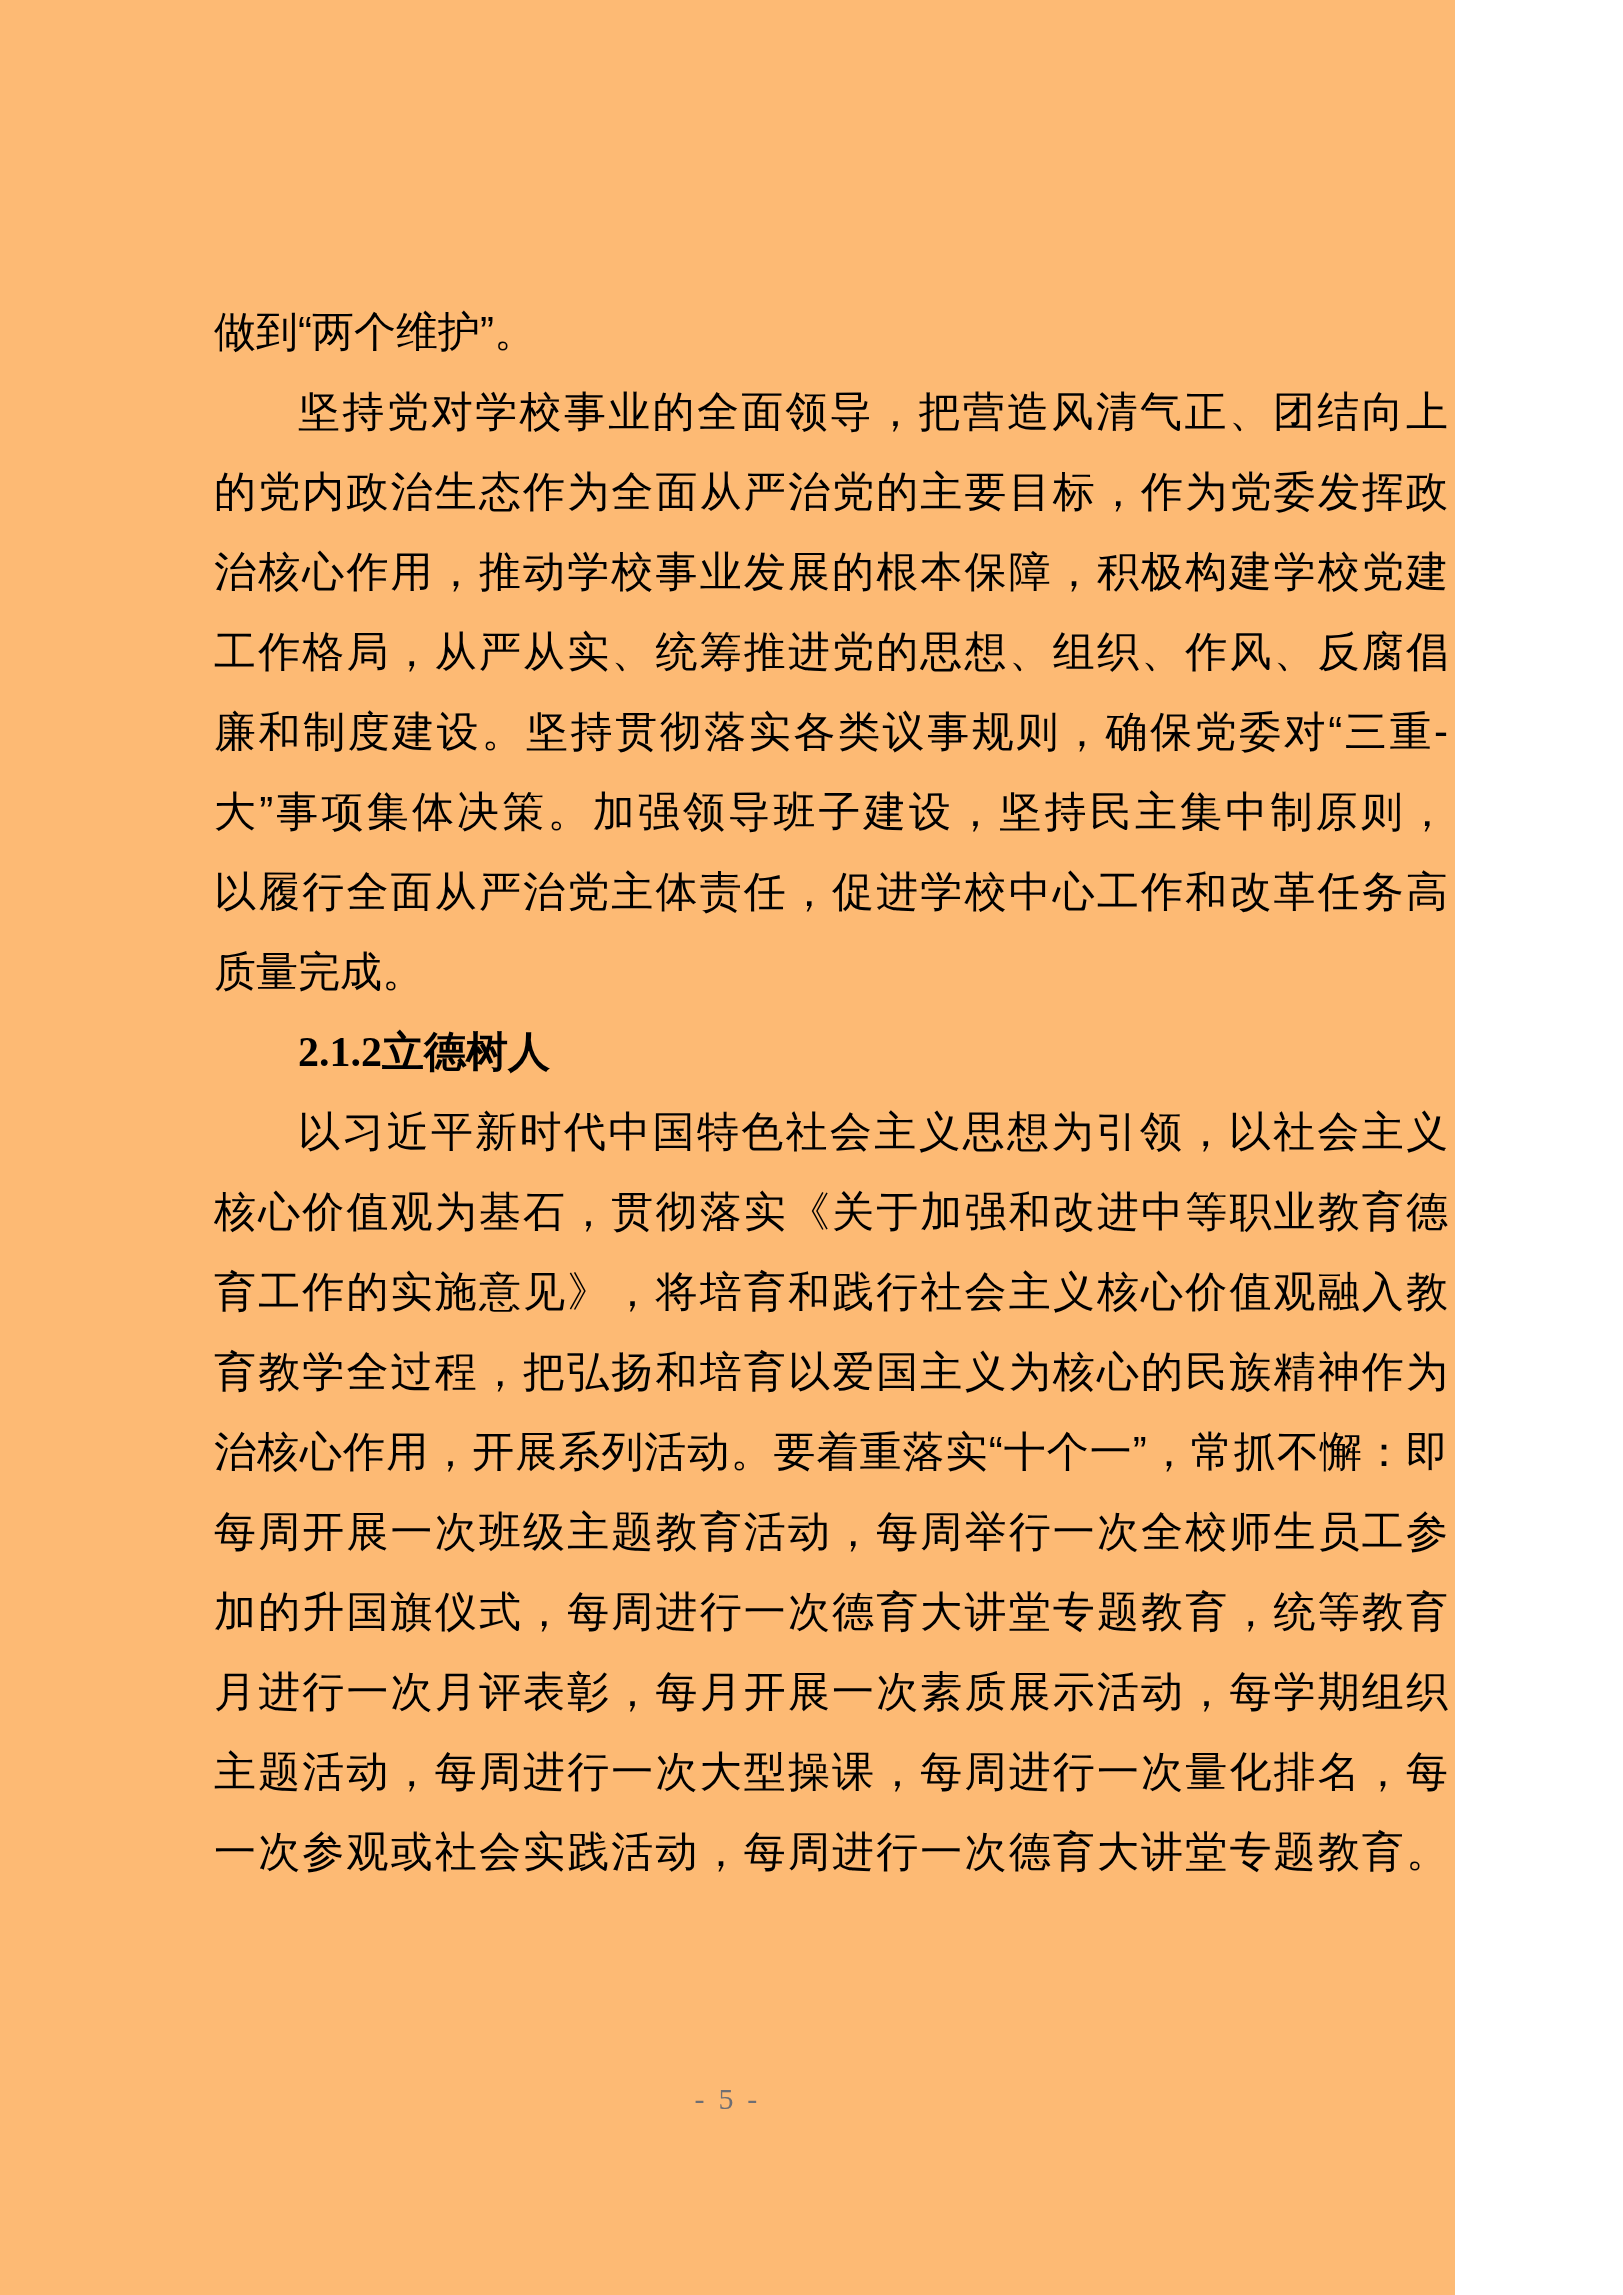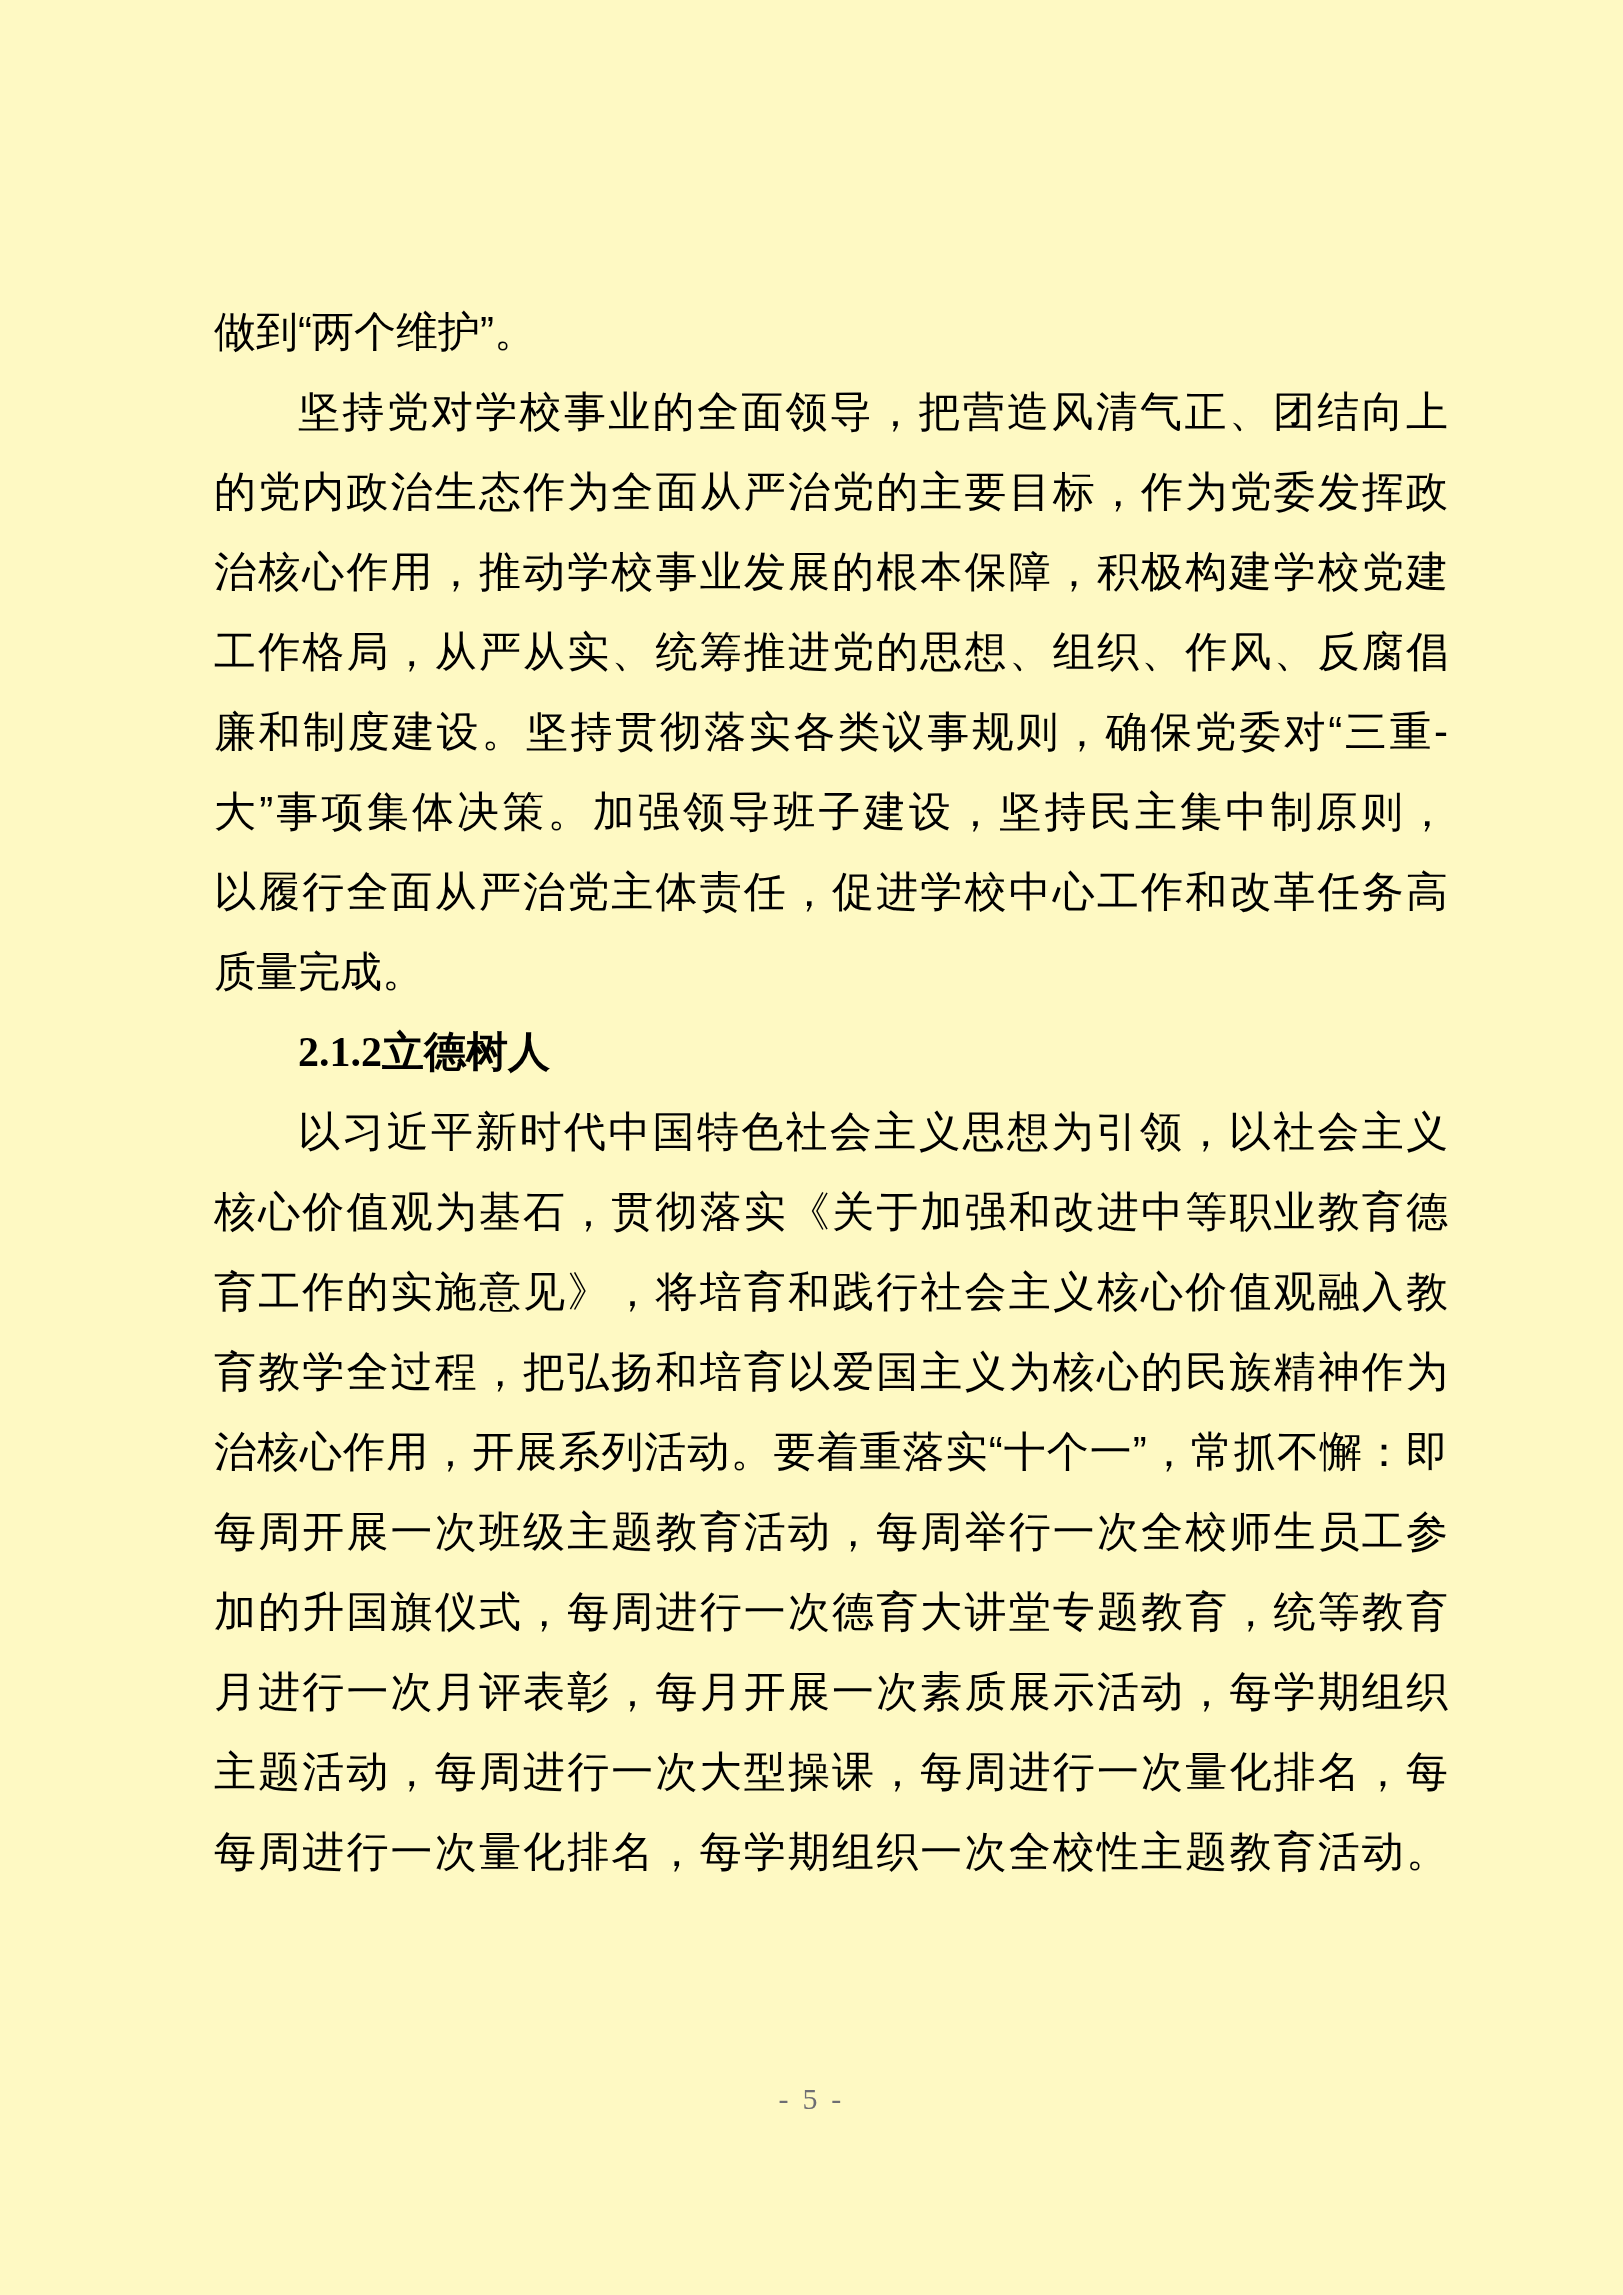--- a/index.html
+++ b/index.html
@@ -2,23 +2,23 @@
 <html style="font-size:8.7px"><head>
 <meta charset="utf-8">
 <style>
   html, body {
     margin: 0;
     padding: 0;
     background: #ffffff;
   }
   .page {
     position: relative;
-    width: 1623px;
+    width: 1455px;
     height: 2295px;
-    background: #fef9c3;
+    background: #fdba74;
     overflow: hidden;
     font-family: "Liberation Sans", "DejaVu Sans", sans-serif;
   }
   .text-block {
     position: absolute;
     left: 214px;
     top: 292px;
     width: 1234px;
   }
   .line {
@@ -81,20 +81,20 @@
 
     <div class="line fill indent">以习近平新时代中国特色社会主义思想为引领，以社会主义</div>
     <div class="line fill">核心价值观为基石，贯彻落实《关于加强和改进中等职业教育德</div>
     <div class="line fill">育工作的实施意见》，将培育和践行社会主义核心价值观融入教</div>
     <div class="line fill">育教学全过程，把弘扬和培育以爱国主义为核心的民族精神作为</div>
     <div class="line fill">治核心作用，开展系列活动。要着重落实“十个一”，常抓不懈：即</div>
     <div class="line fill">每周开展一次班级主题教育活动，每周举行一次全校师生员工参</div>
     <div class="line fill">加的升国旗仪式，每周进行一次德育大讲堂专题教育，统等教育</div>
     <div class="line fill">月进行一次月评表彰，每月开展一次素质展示活动，每学期组织</div>
     <div class="line fill">主题活动，每周进行一次大型操课，每周进行一次量化排名，每</div>
-    <div class="line fill">每周进行一次量化排名，每学期组织一次全校性主题教育活动。</div>
+    <div class="line fill">一次参观或社会实践活动，每周进行一次德育大讲堂专题教育。</div>
 
   </div>
 
   <div class="footer">- 5 -</div>
 
 </div>
 
 
 </body></html>

